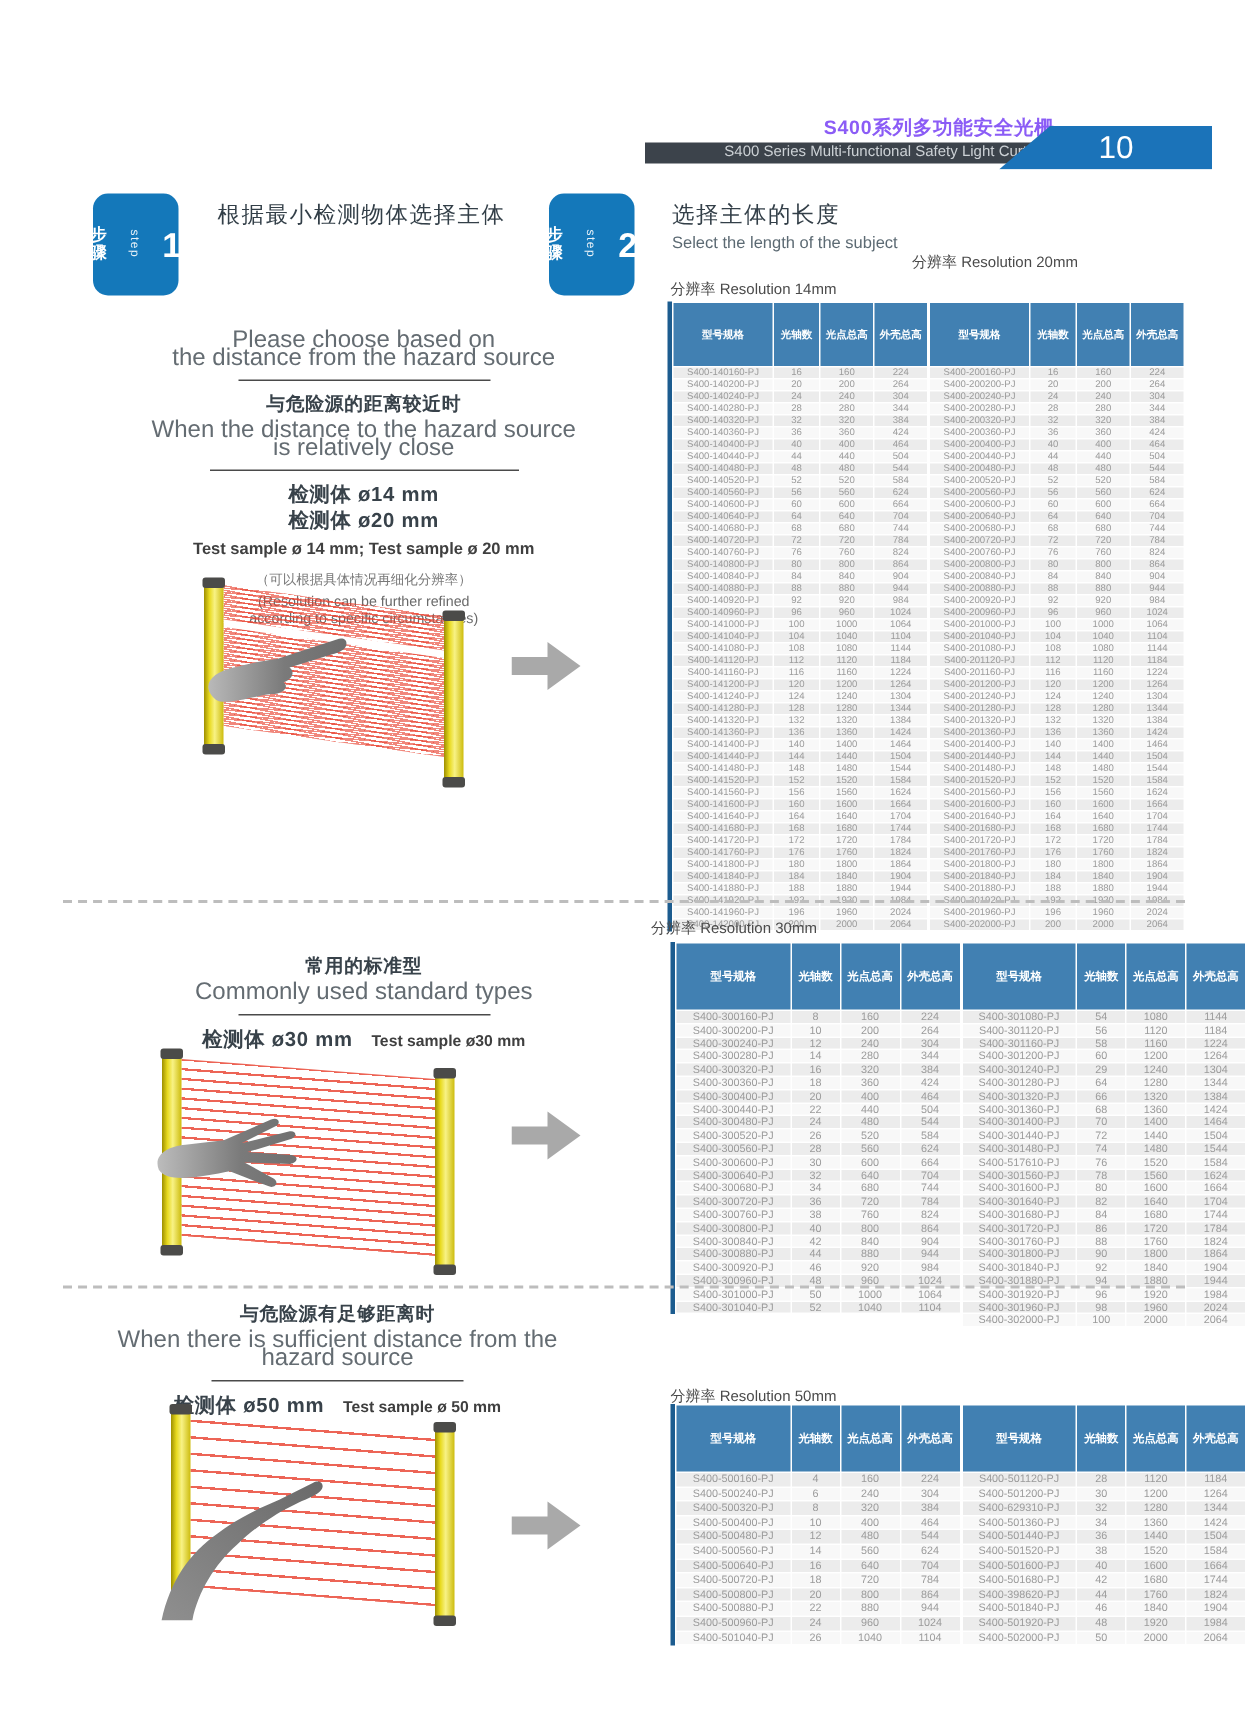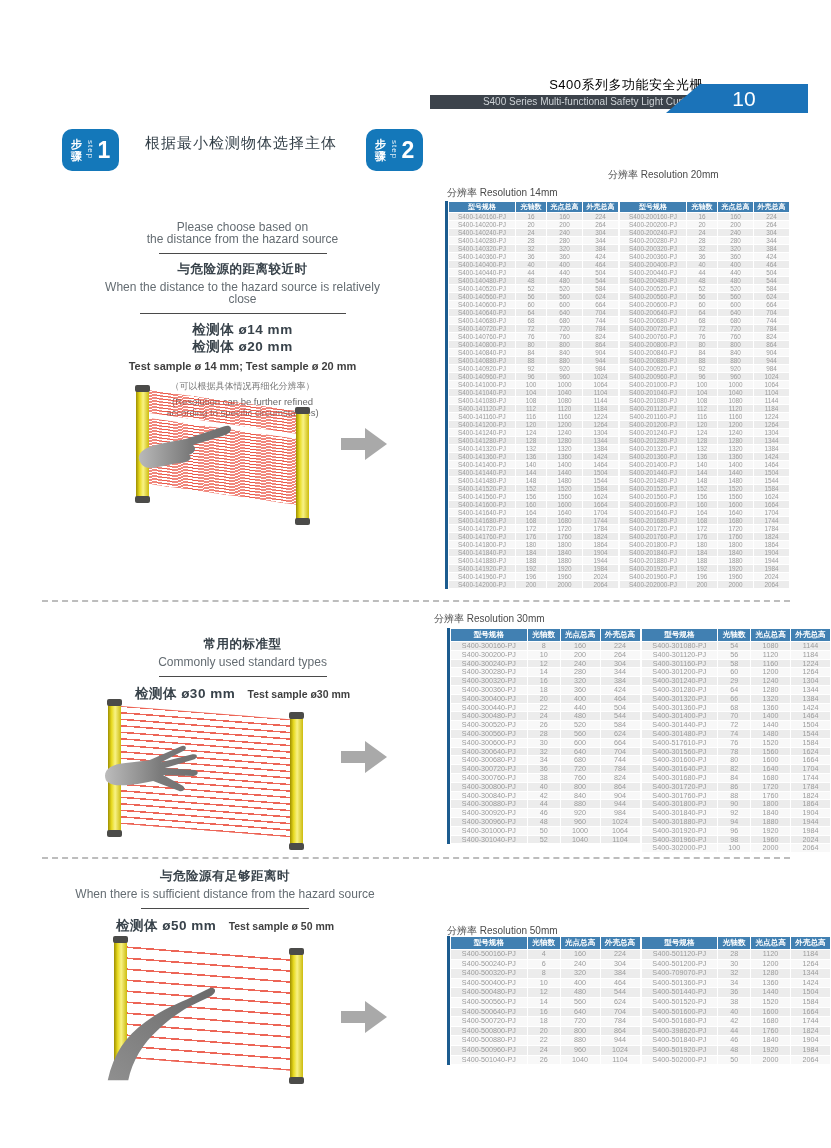--- a/index.html
+++ b/index.html
@@ -1,40 +1,40 @@
 <!DOCTYPE html>
 <html><head>
 <meta charset="utf-8">
 <style>
   html,body{margin:0;padding:0;background:#fff;}
   #page{position:relative;width:831px;height:1148px;background:#fff;overflow:hidden;
         font-family:"Liberation Sans","DejaVu Sans",sans-serif;}
   .abs{position:absolute;}
 
   
-  .hdr-zh{right:128px;top:76px;font-size:13px;font-weight:normal;color:#000000;letter-spacing:.5px;}
+  .hdr-zh{right:128px;top:76px;font-size:13px;font-weight:bold;color:#8b5cf6;letter-spacing:.5px;}
   .hdr-bar{left:430px;top:95px;width:268px;height:14px;background:#3c434b;color:#ccd1d5;
            font-size:10px;line-height:14px;text-align:right;padding-right:10px;}
   .hdr-num{left:666px;top:84px;width:142px;height:29px;background:#1b73b9;color:#fff;
            clip-path:polygon(24% 0,100% 0,100% 100%,0 100%);
            display:flex;align-items:center;justify-content:center;font-size:21px;padding-left:14px;box-sizing:border-box;}
 
   
-  .badge{width:57px;height:42px;background:#1478ba;border-radius:10px;color:#fff;
-         display:flex;align-items:center;justify-content:center;gap:3px;}
+  .badge{width:57px;height:68px;background:#1478ba;border-radius:10px;color:#fff;
+         display:flex;align-items:center;justify-content:center;gap:14px;}
   .badge .zh{font-size:11px;font-weight:bold;line-height:12px;text-align:center;width:12px;}
   .badge .en{writing-mode:vertical-rl;font-size:8px;letter-spacing:1px;opacity:.9;}
   .badge .num{font-size:23px;font-weight:bold;}
   .step-title .zh{font-size:15px;font-weight:normal;color:#333f48;letter-spacing:1px;}
   .step-title .en{font-size:11px;color:#5c6a73;line-height:13px;margin-top:3px;}
 
   
   .txtblock{text-align:center;color:#38424a;}
   .txtblock .zh-b{font-size:12.5px;font-weight:bold;letter-spacing:.5px;}
-  .txtblock .en-s{font-size:12px;color:#646c72;line-height:12px;margin-top:3px;}
+  .txtblock .en-s{font-size:16px;color:#646c72;line-height:12px;margin-top:3px;}
   .divider{border-top:1.5px solid #4a4a4a;margin:8px auto 7px auto;}
   .sample-zh{font-size:13.5px;font-weight:bold;line-height:17px;letter-spacing:.5px;}
   .sample-en{font-size:11px;font-weight:bold;color:#3f3f3f;margin-top:5px;}
   .hint-zh{font-size:9px;color:#787878;margin-top:8px;}
   .hint-en{font-size:9.5px;color:#6a6a6a;line-height:11px;margin-top:3px;}
   .inline-en{font-size:10.5px;font-weight:bold;color:#3f3f3f;margin-left:8px;}
 
   .dash{border-top:2px dashed #bdbdbd;height:0;}
 
   
@@ -50,21 +50,21 @@
      repeating-linear-gradient(-3deg, rgba(232,62,44,.62) 0 1px, rgba(232,62,44,0) 1px 3px);}
   .beams-mid{background:repeating-linear-gradient(0deg, rgba(232,62,44,.8) 0 1.5px, rgba(232,62,44,0) 1.5px 6.5px);}
   .beams-wide{background:repeating-linear-gradient(0deg, rgba(232,62,44,.8) 0 1.6px, rgba(232,62,44,0) 1.6px 11px);}
   .beamgap{position:absolute;left:0;right:0;height:5px;background:#fff;}
 
   
   .res-label{font-size:10px;color:#4a4a4a;}
   .tblpair{display:flex;align-items:flex-start;}
   table.dtable{border-collapse:separate;border-spacing:1px;}
   table.first{border-left:3px solid #1c5c8f;}
-  .dtable th{background:#4180b2;color:#fff;font-weight:bold;padding:0 2px;white-space:nowrap;}
+  .dtable th{background:#4180b2;color:#fff;font-weight:bold;padding:16px 2px;white-space:nowrap;}
   .dtable td{color:#9b9b9b;text-align:center;padding:0;white-space:nowrap;}
   .dtable tr:nth-child(odd) td{background:#ececec;}
   .dtable tr:nth-child(even) td{background:#f8f8f8;}
   table.small th{font-size:7px;height:10px;}
   table.small td{font-size:6.4px;height:7px;line-height:7px;}
   table.small .c-model{width:62px}table.small .c-ax{width:26px}
   table.small .c-lh{width:31px}table.small .c-hh{width:31px}
   table.med th{font-size:7.6px;height:12px;}
   table.med td{font-size:7.2px;height:7.8px;line-height:7.8px;}
   table.med .c-model{width:72px}table.med .c-ax{width:28px}
@@ -89,20 +89,24 @@
     <span class="num">1</span>
   </div>
   <div class="abs step-title" style="left:145px;top:134px">
     <div class="zh">根据最小检测物体选择主体</div>
   </div>
 
   <div class="abs badge" style="left:366px;top:129px">
     <span class="zh">步骤</span>
     <span class="en">step</span>
     <span class="num">2</span>
+  </div>
+  <div class="abs step-title" style="left:448px;top:134px">
+    <div class="zh">选择主体的长度</div>
+    <div class="en">Select the length of the subject</div>
   </div>
 
   <div class="abs txtblock" style="left:100px;top:218px;width:285px">
     <div class="en-s">
       <div>Please choose based on</div>
       <div>the distance from the hazard source</div>
     </div>
     <div class="divider" style="width:168px"></div>
     <div class="zh-b">与危险源的距离较近时</div>
     <div class="en-s">When the distance to the hazard source is relatively close</div>
@@ -1204,21 +1208,21 @@
             <td>1120</td>
             <td>1184</td>
           </tr>
           <tr>
             <td>S400-501200-PJ</td>
             <td>30</td>
             <td>1200</td>
             <td>1264</td>
           </tr>
           <tr>
-            <td>S400-709070-PJ</td>
+            <td>S400-629310-PJ</td>
             <td>32</td>
             <td>1280</td>
             <td>1344</td>
           </tr>
           <tr>
             <td>S400-501360-PJ</td>
             <td>34</td>
             <td>1360</td>
             <td>1424</td>
           </tr>

